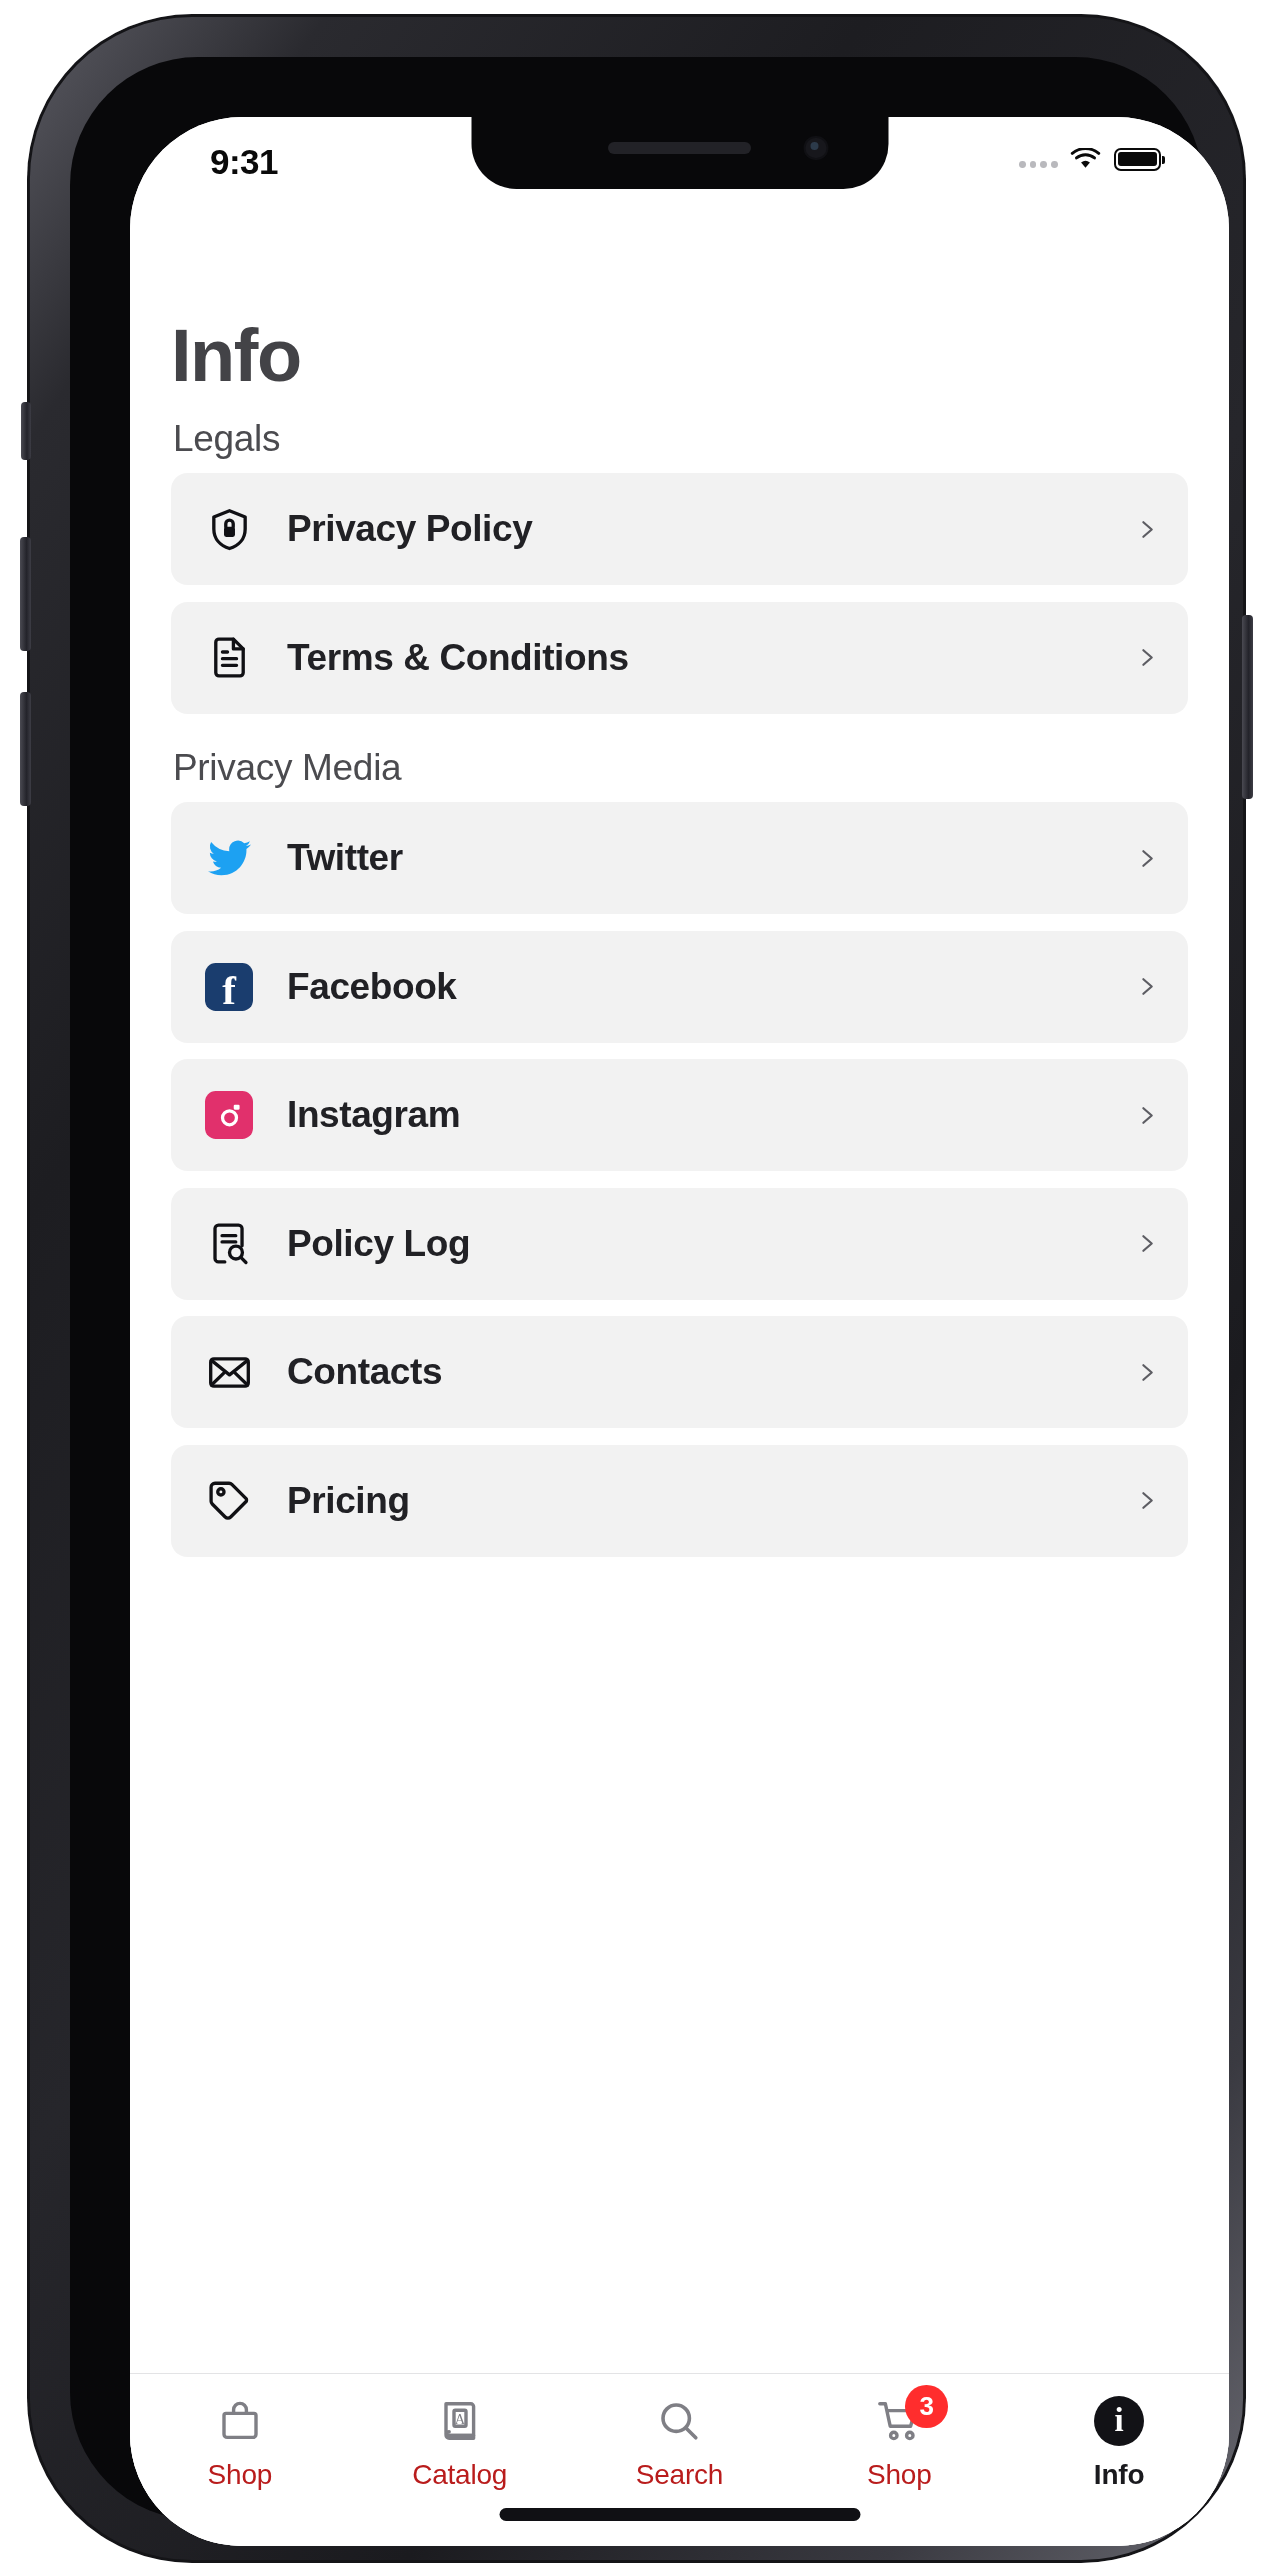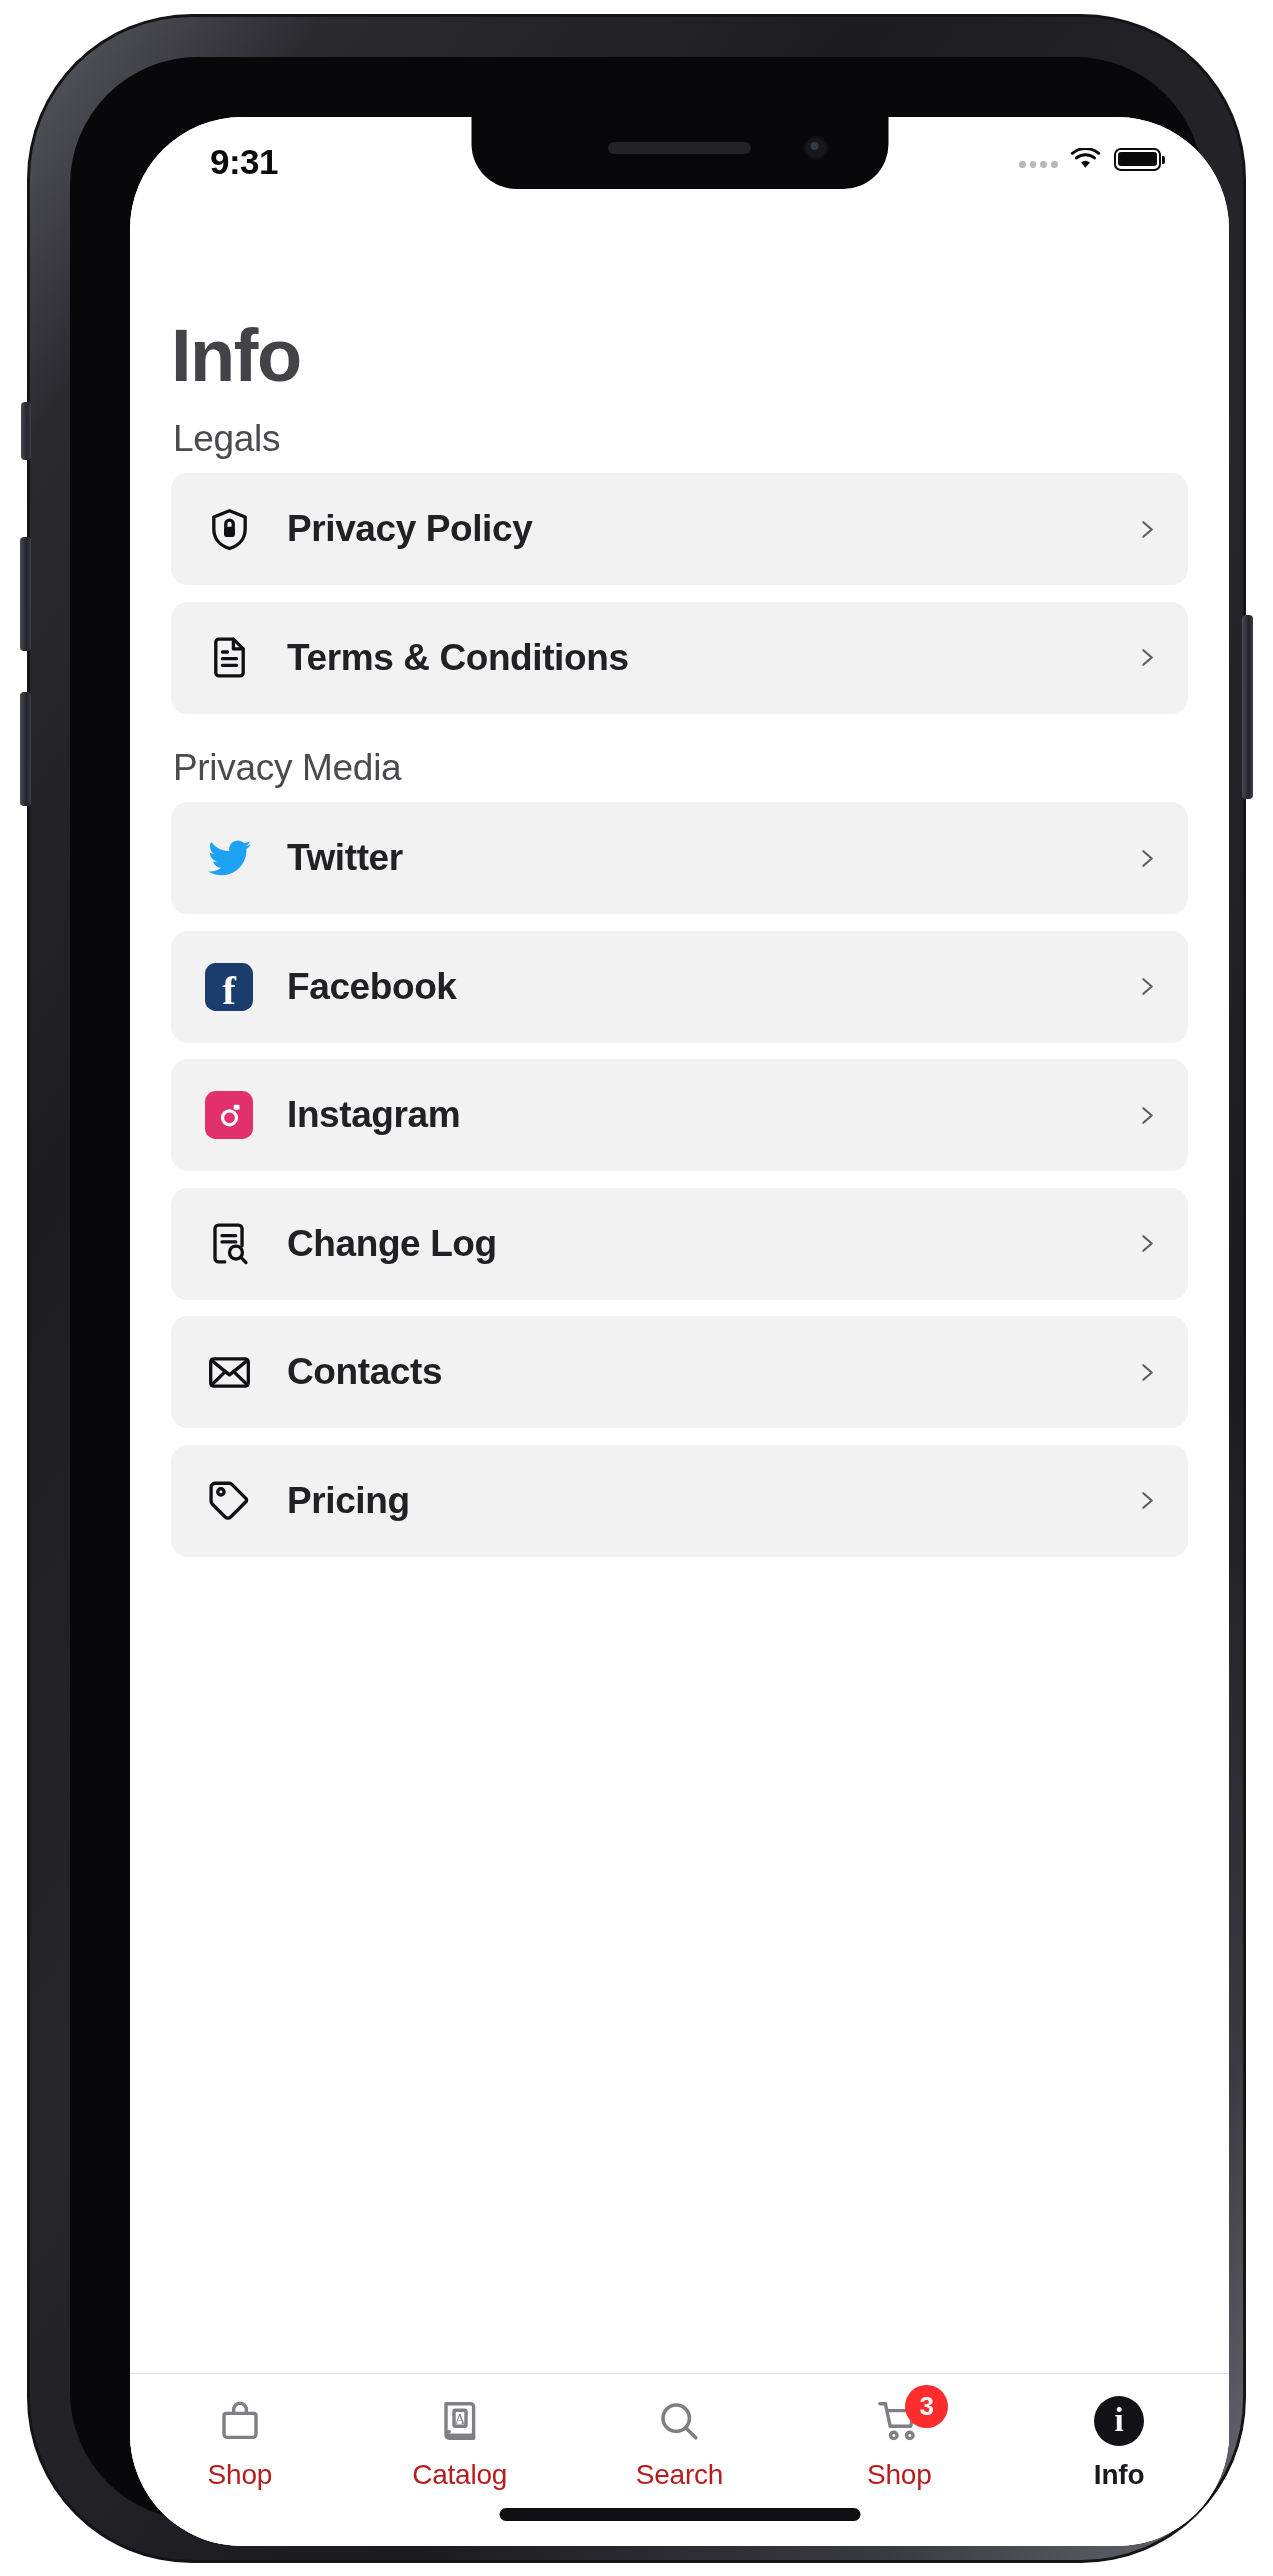--- a/index.html
+++ b/index.html
@@ -382,21 +382,21 @@
 
             <div class="row">
               <span class="row-icon">
                 <svg viewBox="0 0 24 24" width="47" height="47" fill="none" stroke="#101014" stroke-width="1.7" stroke-linecap="round" stroke-linejoin="round">
                   <path d="M18.4 13.2 V4.4 A1.8 1.8 0 0 0 16.6 2.6 H6.4 A1.8 1.8 0 0 0 4.6 4.4 v15.2 a1.8 1.8 0 0 0 1.8 1.8 h3.2"></path>
                   <path d="M8.2 8 h7 M8.2 11.2 h7"></path>
                   <circle cx="15.3" cy="16.6" r="3.3"></circle>
                   <path d="M17.8 19.1 L20.4 21.7"></path>
                 </svg>
               </span>
-              <span class="row-label">Change Log</span>
+              <span class="row-label">Policy Log</span>
               <span class="row-chevron">
                 <svg viewBox="0 0 24 24" width="39" height="39" fill="none" stroke="#5d5d63" stroke-width="2.1" stroke-linecap="round" stroke-linejoin="round">
                     <path d="M9 5 L17 12 L9 19"></path>
                   </svg>
               </span>
             </div>
 
             <div class="row">
               <span class="row-icon">
                 <svg viewBox="0 0 24 24" width="47" height="47" fill="none" stroke="#101014" stroke-width="1.7" stroke-linecap="round" stroke-linejoin="round">

